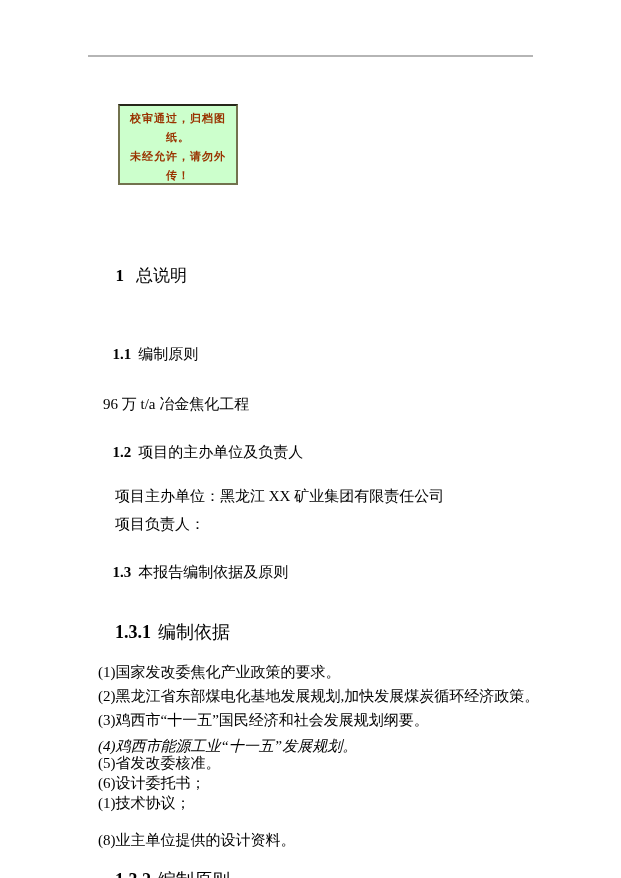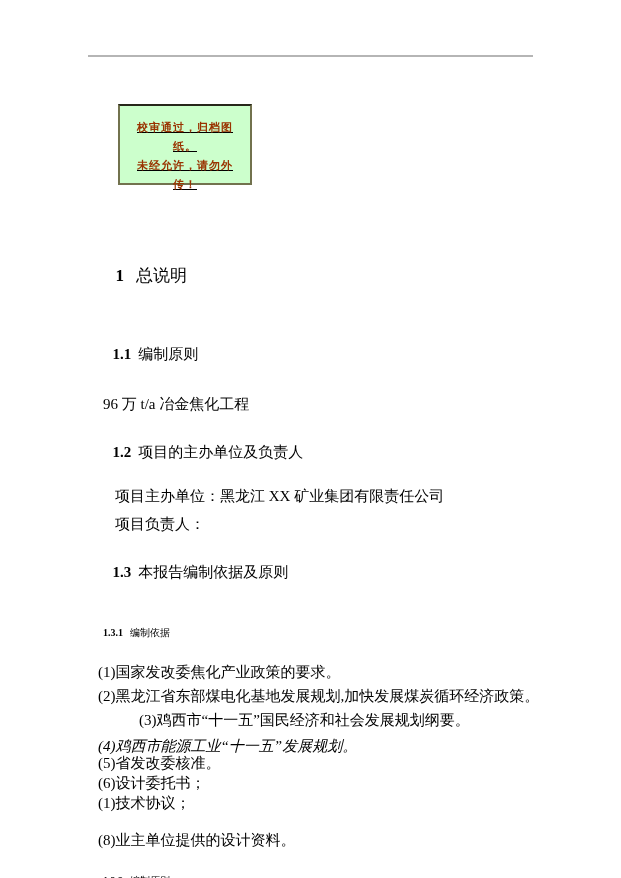--- a/index.html
+++ b/index.html
@@ -17,49 +17,48 @@
     left: 88px;
     top: 55px;
     width: 445px;
     height: 0;
     border-top: 2px solid #b5b5b5;
   }
   .stamp {
     position: absolute;
     left: 118px;
     top: 104px;
-    width: 134px;
+    width: 120px;
     height: 81px;
     box-sizing: border-box;
     background: #ccffcc;
     border: 2px solid #72724e;
     border-top-color: #26261a;
     text-align: center;
-    padding-top: 12px;
-    text-decoration: underline;
+    padding-top: 3px;
   }
   .stamp-line {
     font-family: "Liberation Sans", sans-serif;
     font-weight: bold;
     font-size: 11px;
     line-height: 19px;
     color: #993300;
     letter-spacing: 1px;
     white-space: pre;
   }
   .doc {
     position: absolute;
     left: 90px;
     top: 247px;
     width: 452px;
   }
   .blk { margin: 0; white-space: pre-wrap; }
   .h1 { font-size: 17px; font-weight: bold; line-height: 19px; }
   .h2 { font-size: 15px; font-weight: bold; line-height: 17px; }
-  .h3 { font-size: 10px; font-weight: bold; line-height: 17px; margin-left: -2px; }
+  .h3 { font-size: 18px; font-weight: bold; line-height: 17px; margin-left: -2px; }
   .hnum { font-family: "Liberation Serif", serif; font-weight: bold; }
   .htxt { font-family: "Liberation Sans", sans-serif; font-weight: normal; margin-left: 7px; }
   .h1 .htxt { margin-left: 12px; }
   .p, .li, .cont { font-size: 15px; line-height: 17px; font-family: "Liberation Serif", serif; }
   .ind1 { padding-left: 13px; }
   .ind2 { padding-left: 25px; }
   .li { padding-left: 8px; }
 </style>
 </head>
 <body>
@@ -98,21 +97,21 @@
     <div class="blk h2" style="margin-top:13px;">
       <span class="hnum">1.3</span><span class="htxt">本报告编制依据及原则</span>
     </div>
 
     <div class="blk h3" style="margin-top:9px;">
       <span class="hnum">1.3.1</span><span class="htxt">编制依据</span>
     </div>
 
     <div class="blk li" style="margin-top:6px;">(1)国家发改委焦化产业政策的要求。</div>
     <div class="blk li" style="margin-top:7px;">(2)黑龙江省东部煤电化基地发展规划,加快发展煤炭循环经济政策。</div>
-    <div class="blk li" style="margin-top:7px;margin-left:41px;">(3)鸡西市“十一五”国民经济和社会发展规划纲要。</div>
+    <div class="blk li" style="margin-top:7px;">(3)鸡西市“十一五”国民经济和社会发展规划纲要。</div>
     <div class="blk li" style="margin-top:9px;font-style:italic;">(4)鸡西市能源工业“十一五”发展规划。</div>
     <div class="blk li" style="">(5)省发改委核准。</div>
     <div class="blk li" style="margin-top:3px;">(6)设计委托书；</div>
     <div class="blk li" style="margin-top:3px;">(1)技术协议；</div>
     <div class="blk li" style="margin-top:20px;">(8)业主单位提供的设计资料。</div>
 
     <div class="blk h3" style="margin-top:6px;">
       <span class="hnum">1.3.2</span><span class="htxt">编制原则</span>
     </div>
 

